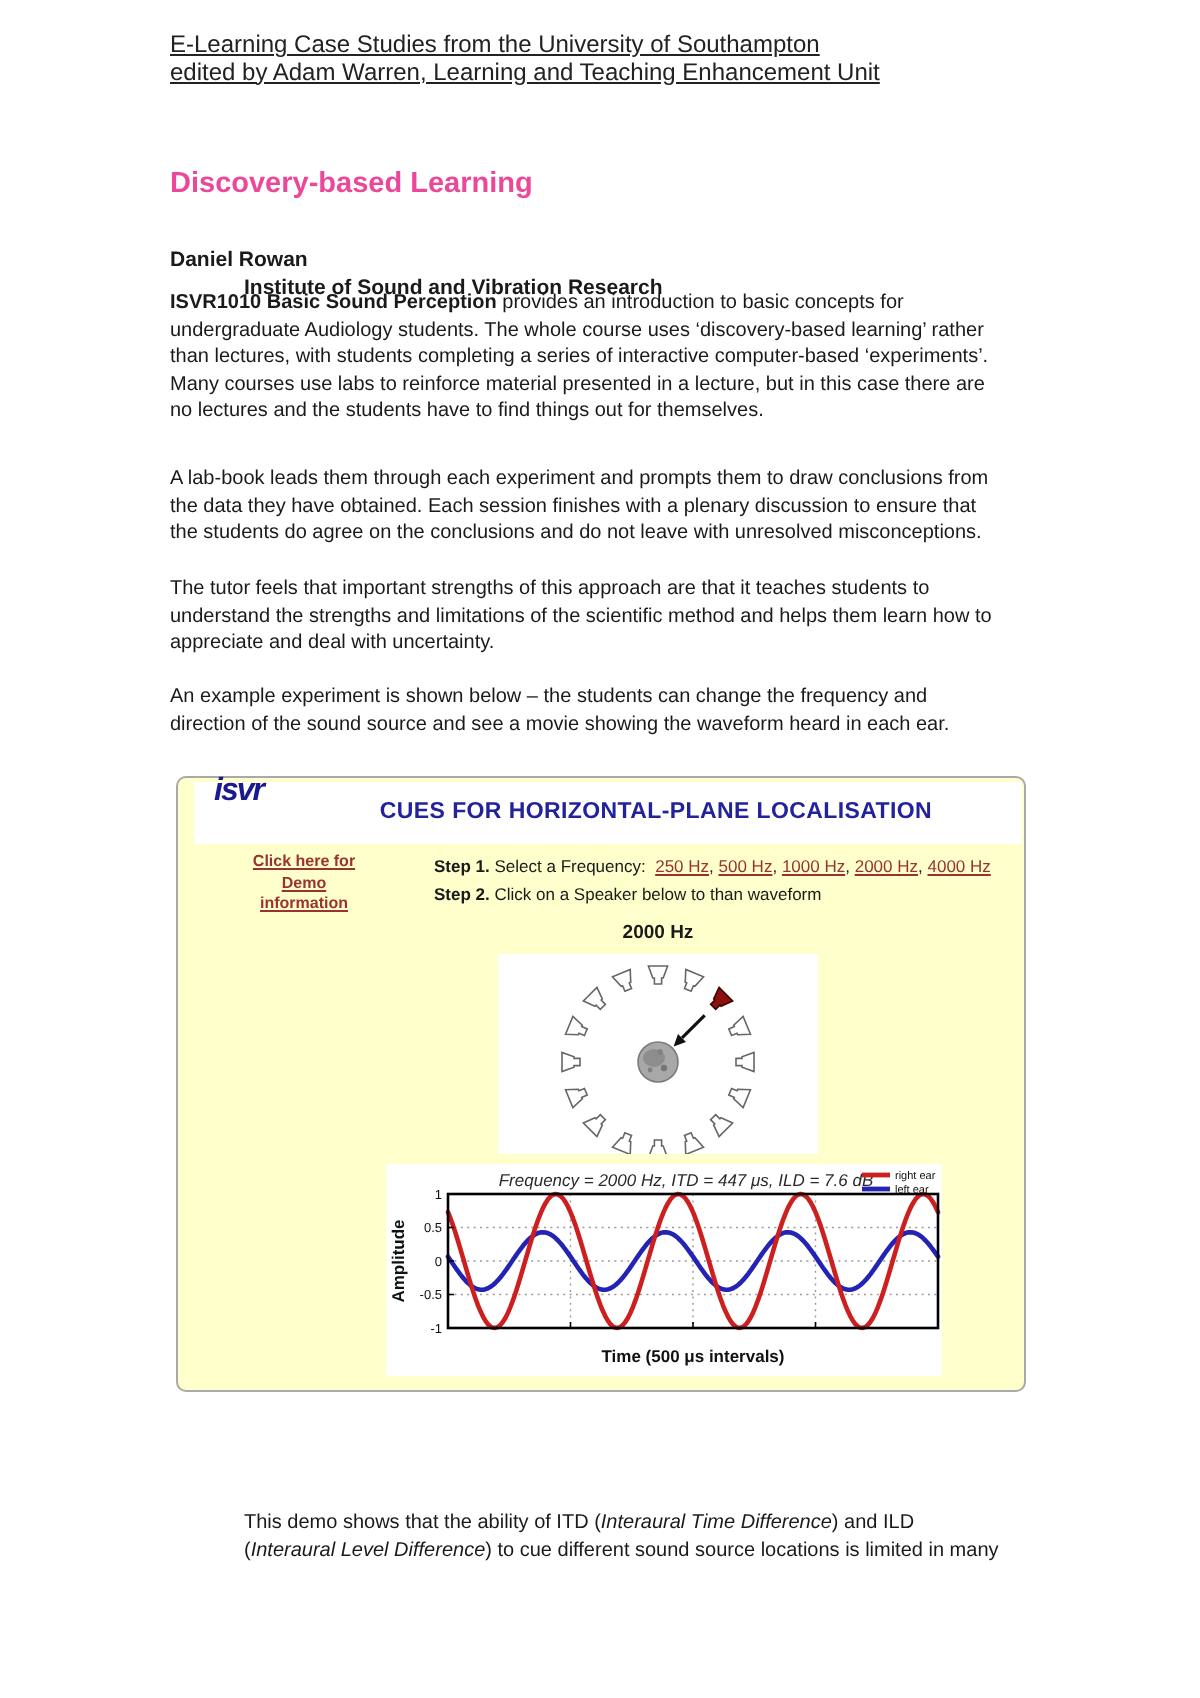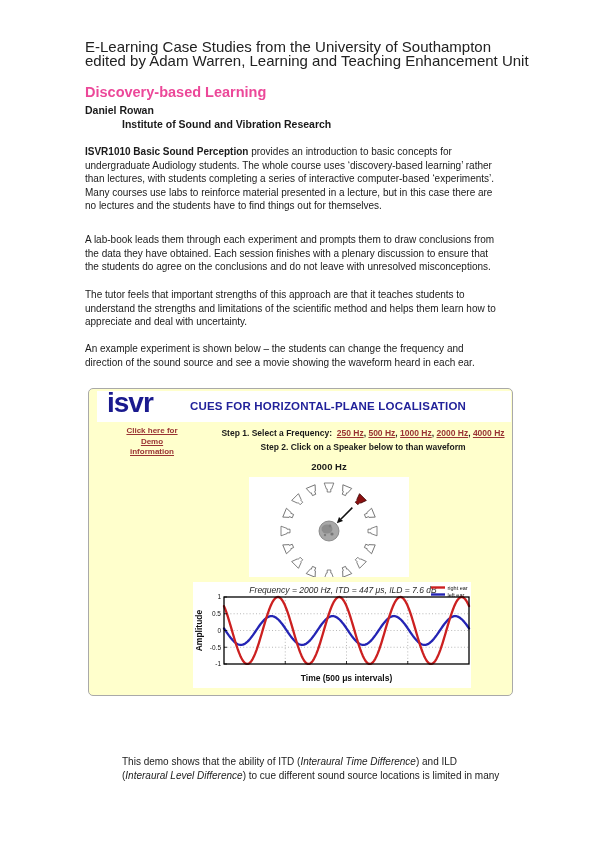--- a/index.html
+++ b/index.html
@@ -1,39 +1,39 @@
 <!DOCTYPE html>
 <html><head>
 <meta charset="utf-8">
 <style>
   html,body{margin:0;padding:0;background:#e8e8e8;}
   .page{position:relative;width:600px;height:849px;background:#ffffff;overflow:hidden;
         font-family:"Liberation Sans", sans-serif;color:#1a1a1a;}
   .abs{position:absolute;}
-  .hdr{left:85px;top:40px;font-size:15px;line-height:13.5px;color:#222;}
+  .hdr{left:85px;top:16px;font-size:12px;line-height:13.5px;color:#222;text-decoration:underline;}
   .title{left:85px;top:84px;font-size:14.5px;font-weight:bold;color:#ec4899;margin:0;}
-  .author{left:85px;top:104px;font-size:10.5px;font-weight:bold;line-height:13.5px;}
+  .author{left:85px;top:124px;font-size:10.5px;font-weight:bold;line-height:13.5px;}
   .affil{margin-left:37px;}
   .body{left:85px;width:442px;font-size:10px;line-height:13.6px;white-space:pre-line;margin:0;}
   .p1{top:145px;} .p2{top:233px;} .p3{top:288px;} .p4{top:342px;} .p5{top:714px;}
   .quote{left:122px;top:755px;width:402px;font-size:10px;line-height:13.6px;white-space:pre-line;margin:0;}
 
   
   .demo{left:88px;top:388px;width:423px;height:306px;background:#ffffcc;
         border:1px solid #a9a9a9;border-radius:5px;}
   .banner{position:absolute;left:8px;right:1px;top:2px;height:31px;background:#ffffff;}
-  .logo{position:absolute;left:10px;top:-4px;font-size:28px;font-weight:bold;
+  .logo{position:absolute;left:10px;top:-4px;font-size:16px;font-weight:bold;font-style:italic;
         letter-spacing:-1px;color:#1a1a8e;text-decoration:none;}
   .btitle{position:absolute;left:38px;right:2px;top:9px;text-align:center;
           font-size:11.5px;font-weight:bold;color:#22229a;letter-spacing:0.2px;padding-left:12px;}
   .infolink{position:absolute;left:10px;top:37px;width:106px;text-align:center;
             font-size:8px;font-weight:bold;color:#993333;line-height:10.5px;
             white-space:pre-line;text-decoration:underline;cursor:pointer;}
-  .steps{position:absolute;left:128px;right:3px;top:39px;text-align:center;
-         font-size:8.5px;color:#1a1a1a;font-weight:bold;}
+  .steps{position:absolute;left:128px;right:3px;top:39px;text-align:left;
+         font-size:8.5px;color:#1a1a1a;}
   .steps .row1{margin-bottom:4px;}
   .freq{color:#993333;text-decoration:underline;cursor:pointer;}
   .selfreq{position:absolute;left:160px;width:160px;top:72px;text-align:center;
            font-size:9.5px;font-weight:bold;}
   .panel{position:absolute;left:160px;top:88px;width:160px;height:100px;background:#ffffff;}
   .plot{position:absolute;left:104px;top:193px;width:278px;height:78px;background:#ffffff;}
   svg{display:block;}
 </style>
 </head>
 <body>

